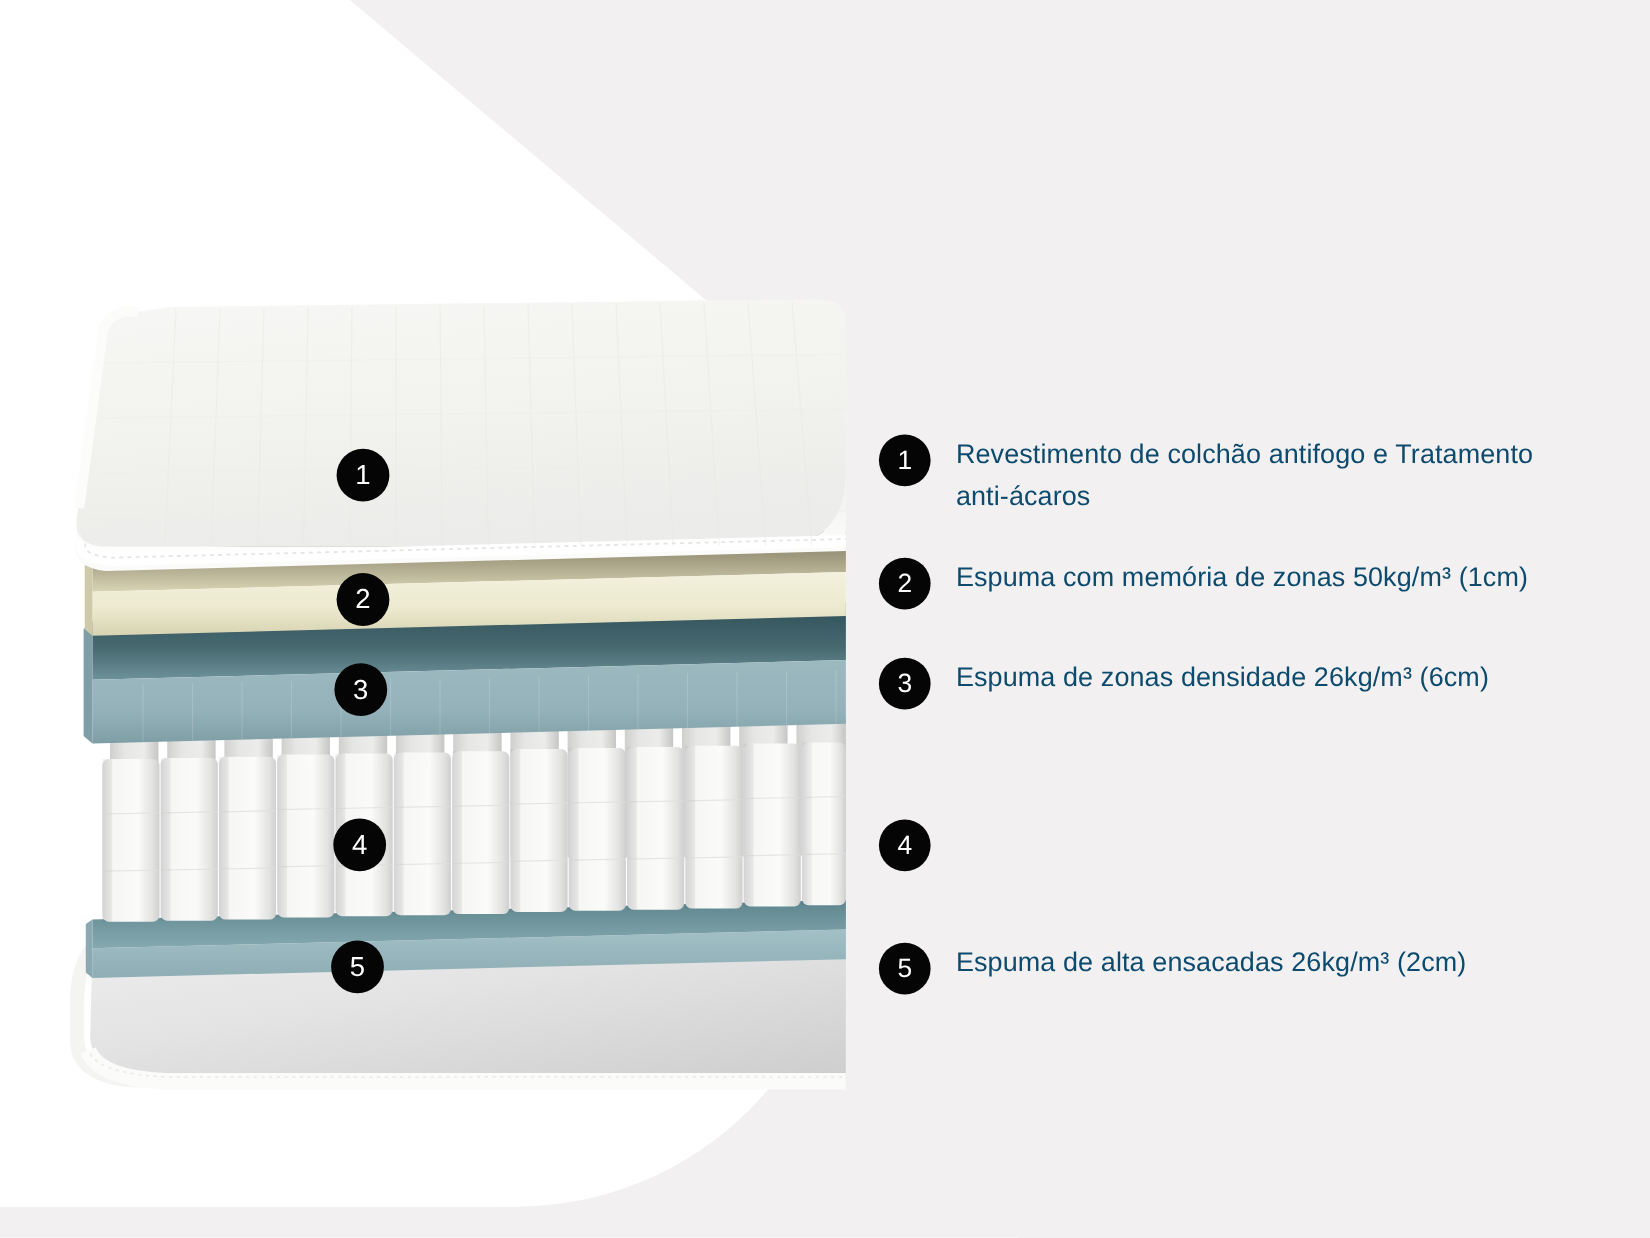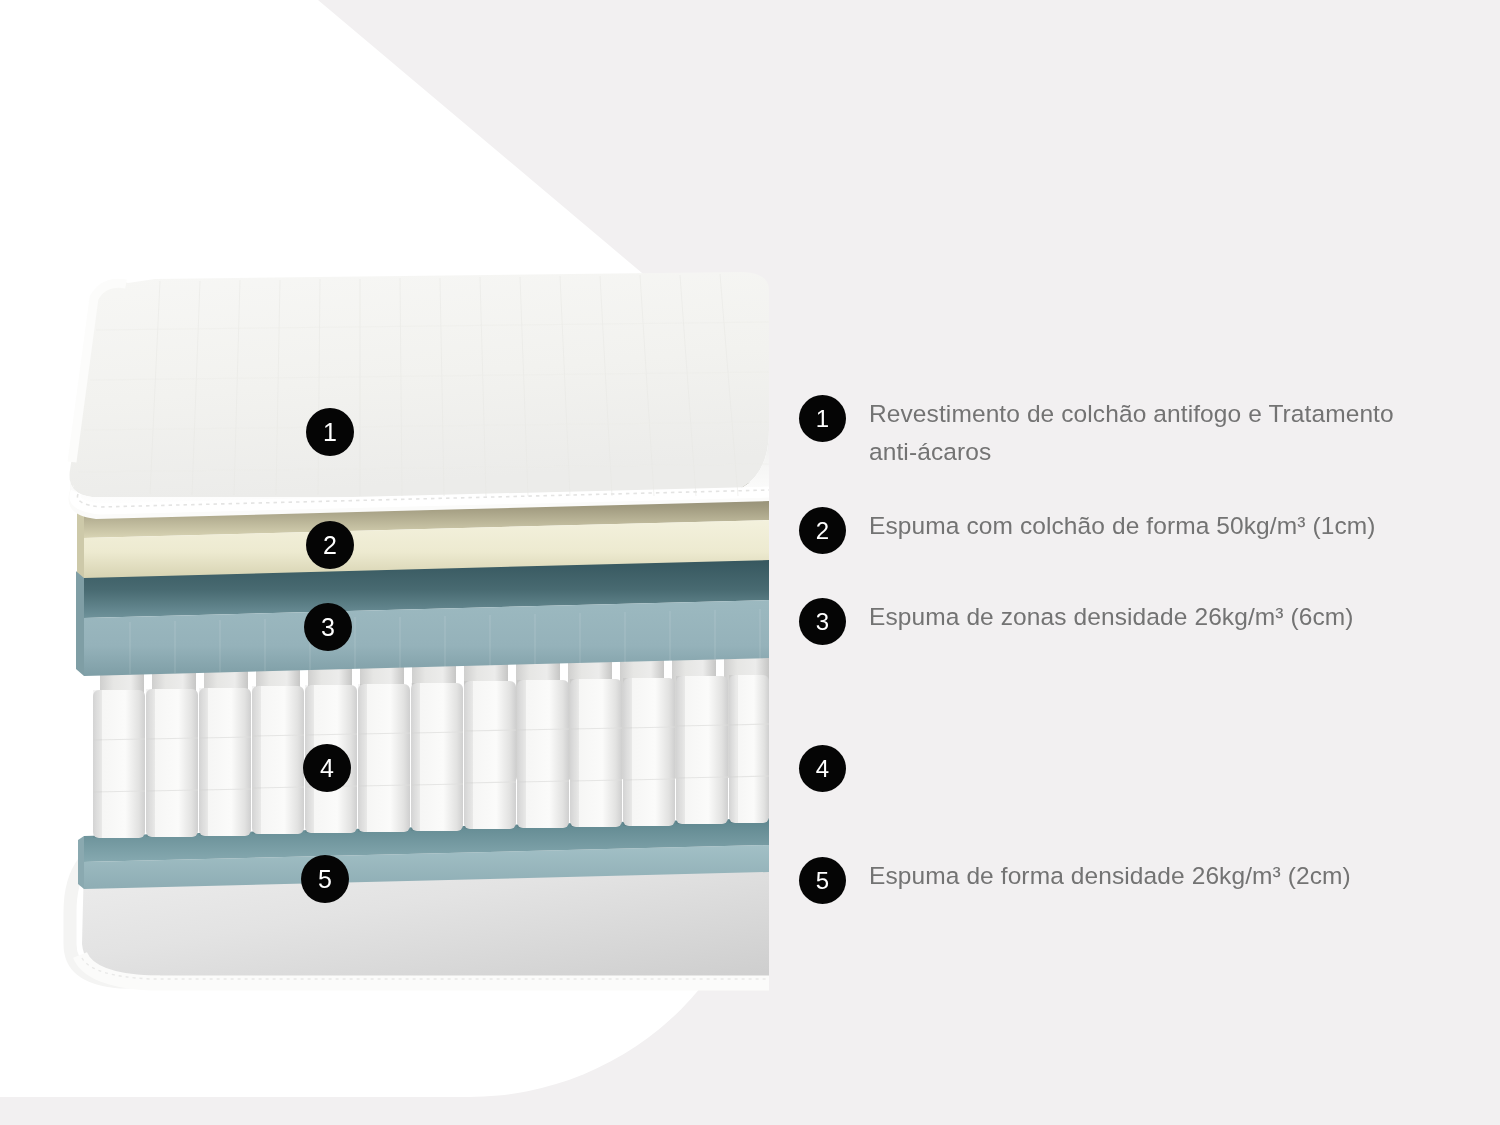--- a/index.html
+++ b/index.html
@@ -101,21 +101,21 @@
     align-items: center;
     justify-content: center;
     font-size: 24px;
     font-weight: 500;
     line-height: 1;
   }
   .legend-text {
     margin-left: 23px;
     font-size: 24.5px;
     line-height: 38px;
-    color: #737373;
+    color: #0c4a6e;
     font-weight: 400;
     letter-spacing: 0.1px;
     max-width: 560px;
   }
   .r1 { top: 0px; }
   .r2 { top: 112px; }
   .r3 { top: 203px; }
   .r4 { top: 350px; }
   .r5 { top: 462px; }
 </style>
@@ -358,38 +358,38 @@
       <div class="legend-badge">
         <span>1</span>
       </div>
       <div class="legend-text">Revestimento de colchão antifogo e Tratamento anti-ácaros</div>
     </div>
 
     <div class="legend-row r2">
       <div class="legend-badge">
         <span>2</span>
       </div>
-      <div class="legend-text">Espuma com colchão de forma 50kg/m³ (1cm)</div>
+      <div class="legend-text">Espuma com memória de zonas 50kg/m³ (1cm)</div>
     </div>
 
     <div class="legend-row r3">
       <div class="legend-badge">
         <span>3</span>
       </div>
       <div class="legend-text">Espuma de zonas densidade 26kg/m³  (6cm)</div>
     </div>
 
     <div class="legend-row r4">
       <div class="legend-badge">
         <span>4</span>
       </div>
     </div>
 
     <div class="legend-row r5">
       <div class="legend-badge">
         <span>5</span>
       </div>
-      <div class="legend-text">Espuma de forma densidade 26kg/m³  (2cm)</div>
+      <div class="legend-text">Espuma de alta ensacadas 26kg/m³  (2cm)</div>
     </div>
 
   </div>
 
 </div>
 
 </body></html>

